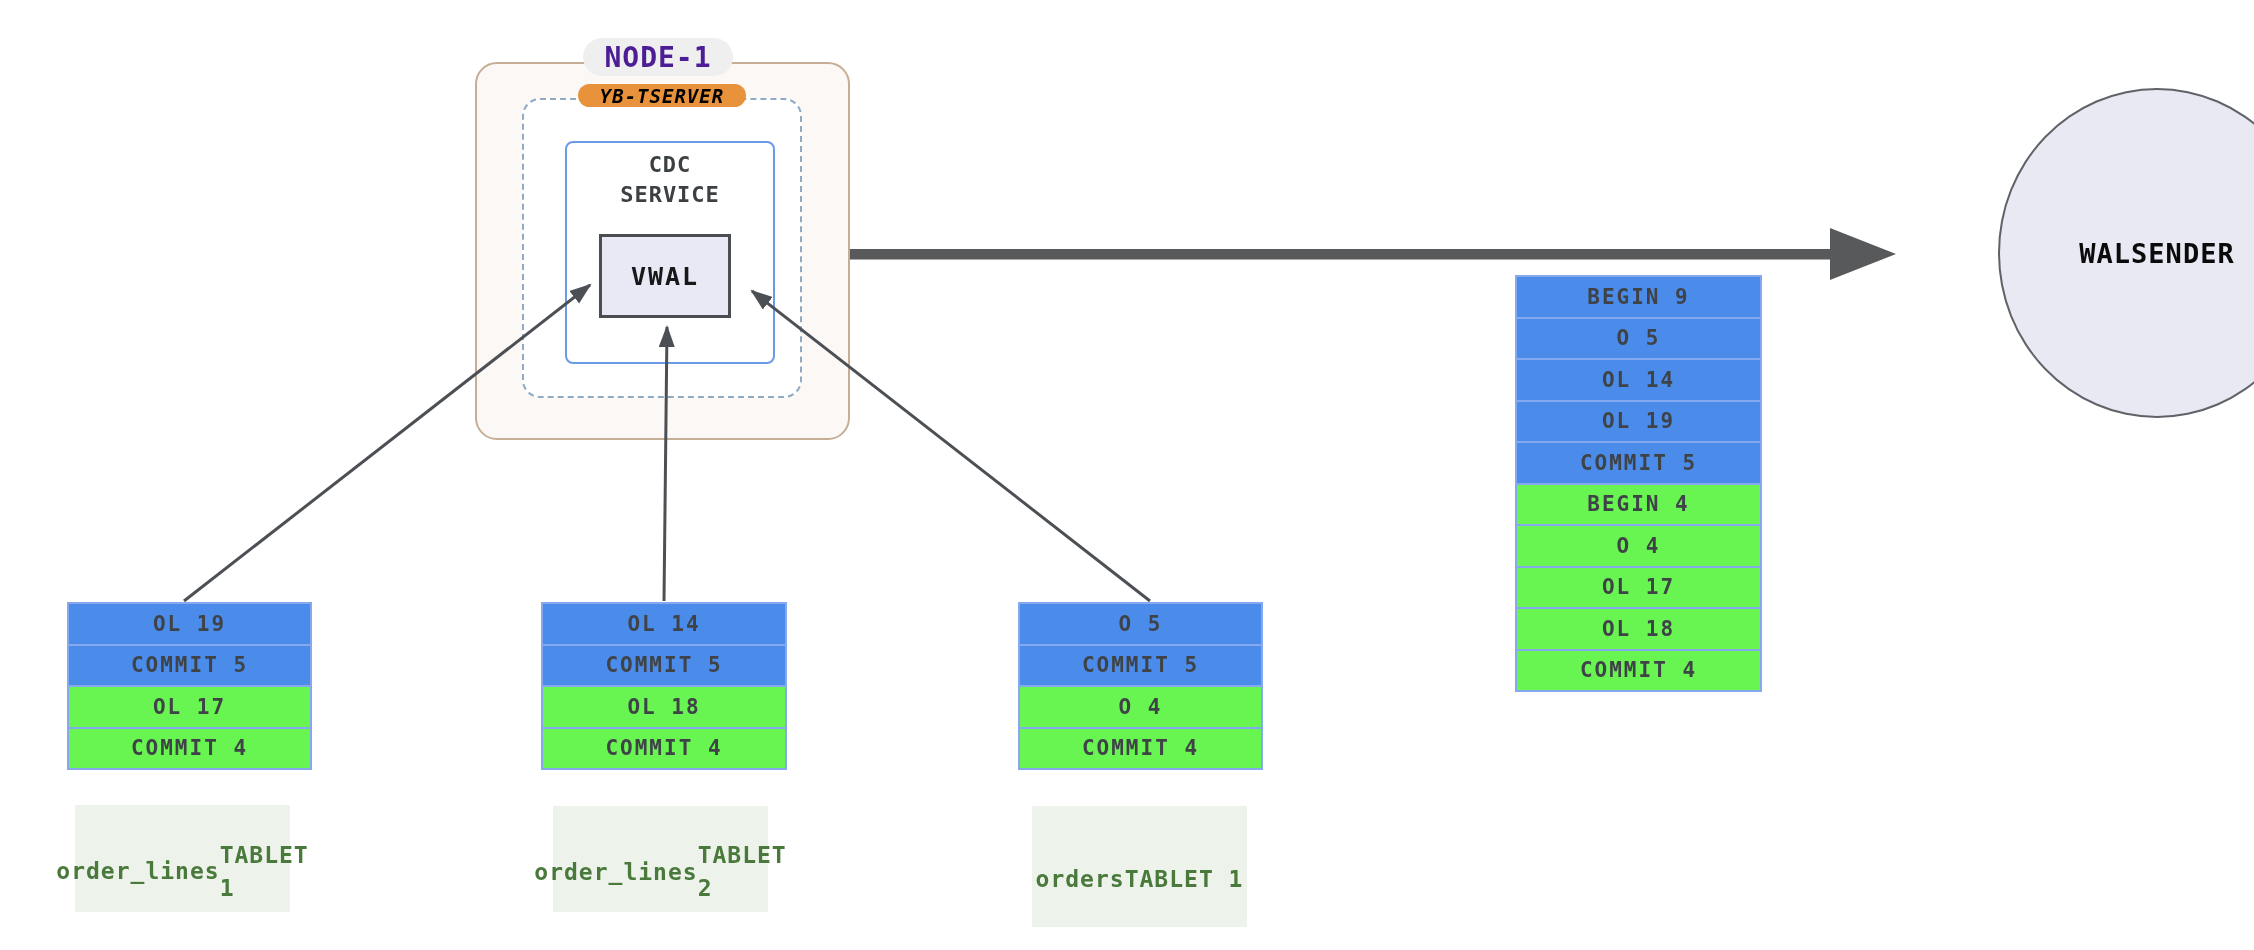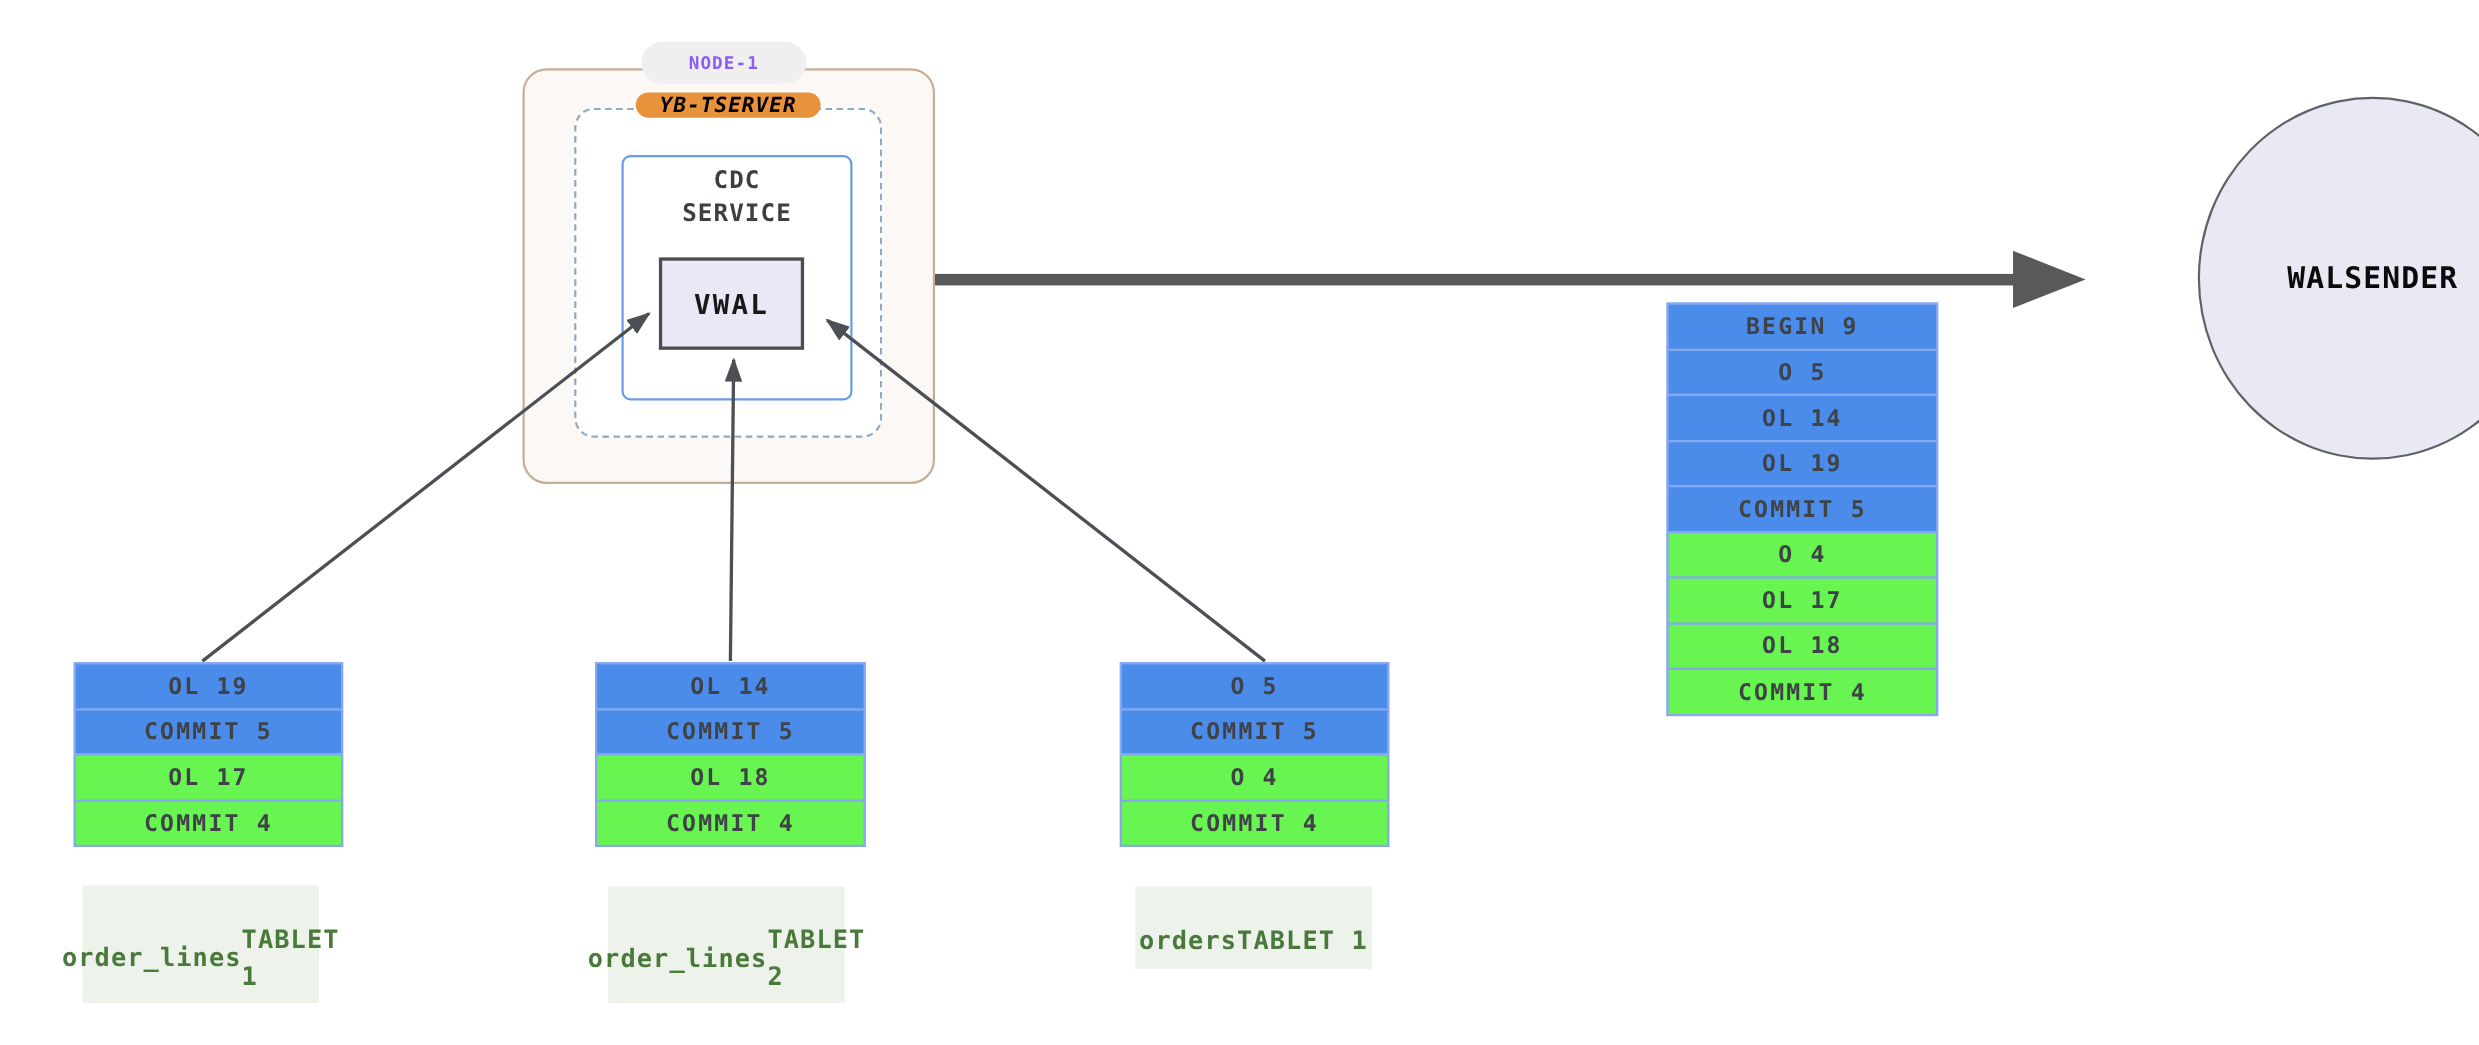--- a/index.html
+++ b/index.html
@@ -6,21 +6,21 @@
   .canvas{position:relative;width:2254px;height:950px;background:#fff;overflow:hidden;
           font-family:"DejaVu Sans Mono","Liberation Mono",monospace;}
 
   
   .node-box{position:absolute;left:475px;top:62px;width:375px;height:378px;
             box-sizing:border-box;border:2.5px solid var(--node-border);
             border-radius:22px;background:var(--node-fill);z-index:1;}
   .node-pill{position:absolute;left:583px;top:38px;width:150px;height:38px;
              background:var(--pill-bg);border-radius:19px;z-index:3;
              display:flex;align-items:center;justify-content:center;
-             font-weight:bold;font-size:16px;color:#8b5cf6;letter-spacing:1px;}
+             font-weight:bold;font-size:28px;color:#4c1d95;letter-spacing:1px;}
   .dashed-box{position:absolute;left:522px;top:98px;width:280px;height:300px;
               box-sizing:border-box;border:2.5px dashed var(--dashed-border);
               border-radius:18px;background:#fff;z-index:2;}
   .tserver-pill{position:absolute;left:578px;top:84px;width:168px;height:23px;
                 background:var(--tserver-bg);border-radius:15px;z-index:4;
                 display:flex;align-items:center;justify-content:center;
                 font-weight:bold;font-size:19px;color:#000000;letter-spacing:1px;font-style:italic;}
   .cdc-box{position:absolute;left:565px;top:141px;width:210px;height:223px;
            box-sizing:border-box;border:2px solid var(--cdc-border);
            border-radius:8px;background:#fff;z-index:3;}
@@ -55,21 +55,21 @@
   .tablet-3{left:1018px;top:602px;width:245px;}
 
   
   .tablet-label{position:absolute;box-sizing:border-box;background:var(--label-bg);
                 display:flex;flex-direction:row;align-items:center;justify-content:center;
                 padding-top:26px;z-index:1;
                 font-weight:bold;font-size:23px;line-height:33px;
                 color:var(--label-text);letter-spacing:1px;}
   .label-1{left:75px;top:805px;width:215px;height:107px;}
   .label-2{left:553px;top:806px;width:215px;height:106px;}
-  .label-3{left:1032px;top:806px;width:215px;height:75px;}
+  .label-3{left:1032px;top:806px;width:215px;height:121px;}
 
   
   .arrow-layer{position:absolute;left:0;top:0;width:2254px;height:950px;
                z-index:6;pointer-events:none;}
   .thin-arrow{stroke:var(--arrow);stroke-width:3px;}
   .arrow-fill{fill:var(--arrow);}
   .thick-fill{fill:var(--thick-arrow);}
 </style>
 </head>
 <body>
@@ -88,20 +88,21 @@
   <div class="vwal-box">VWAL</div>
 
   <div class="walsender">WALSENDER</div>
 
   <div class="stack wal-stream">
     <div class="cell" data-txn="blue">BEGIN 9</div>
     <div class="cell" data-txn="blue">O 5</div>
     <div class="cell" data-txn="blue">OL 14</div>
     <div class="cell" data-txn="blue">OL 19</div>
     <div class="cell" data-txn="blue">COMMIT 5</div>
+    <div class="cell" data-txn="green">BEGIN 4</div>
     <div class="cell" data-txn="green">O 4</div>
     <div class="cell" data-txn="green">OL 17</div>
     <div class="cell" data-txn="green">OL 18</div>
     <div class="cell" data-txn="green">COMMIT 4</div>
   </div>
 
   <div class="stack tablet-1">
     <div class="cell" data-txn="blue">OL 19</div>
     <div class="cell" data-txn="blue">COMMIT 5</div>
     <div class="cell" data-txn="green">OL 17</div>

